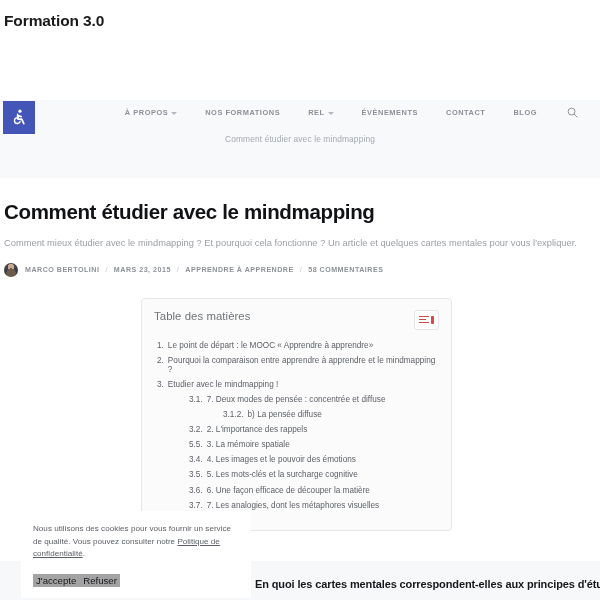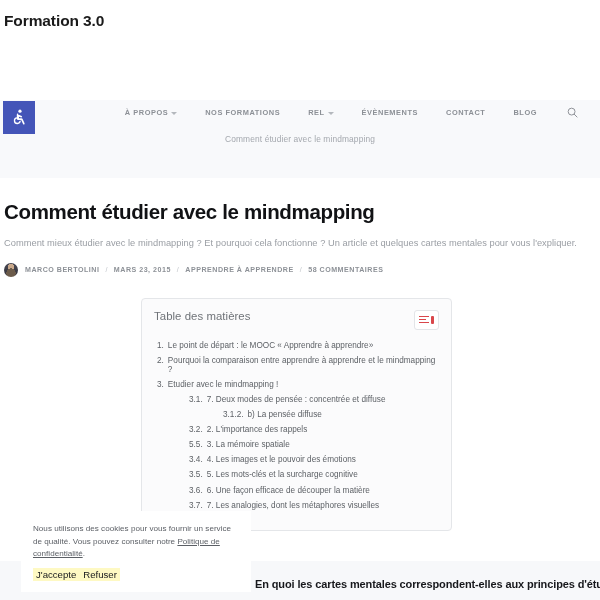--- a/index.html
+++ b/index.html
@@ -235,25 +235,25 @@
     color: #5b5f65;
     line-height: 1.55;
     letter-spacing: 0.01px;
   }
   .cookie-link {
     color: #5b5f65;
     text-decoration: underline;
     cursor: pointer;
   }
   .cookie-actions {
-    margin-top: 7px;
+    margin-top: 13px;
     display: inline-flex;
     align-items: baseline;
     gap: 7px;
-    background: #fef9c3;
+    background: #a3a3a3;
     padding: 1px 3px;
   }
   .cookie-btn {
     font-size: 9.6px;
     color: #17181c;
     background: transparent;
     border: none;
     padding: 0;
     cursor: pointer;
     font-family: "Liberation Sans", sans-serif;

